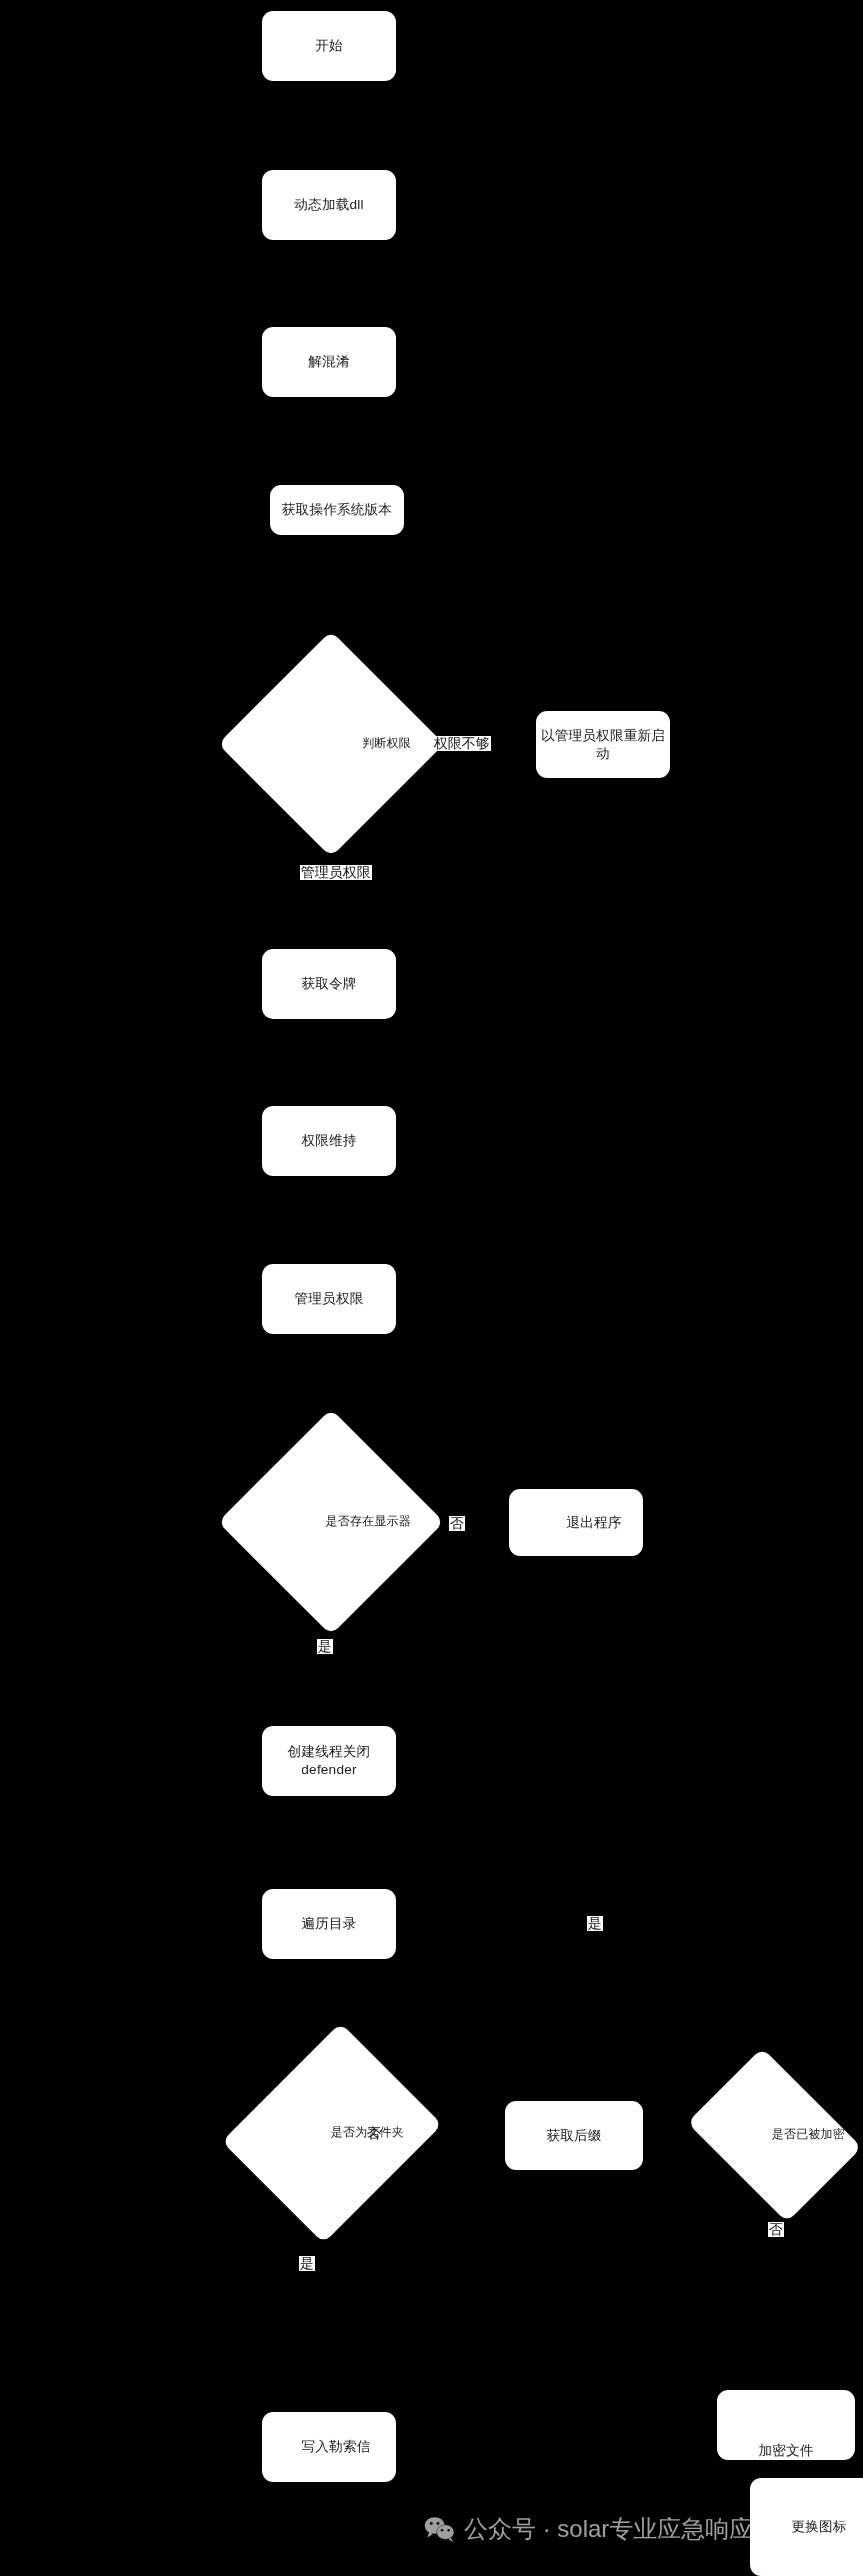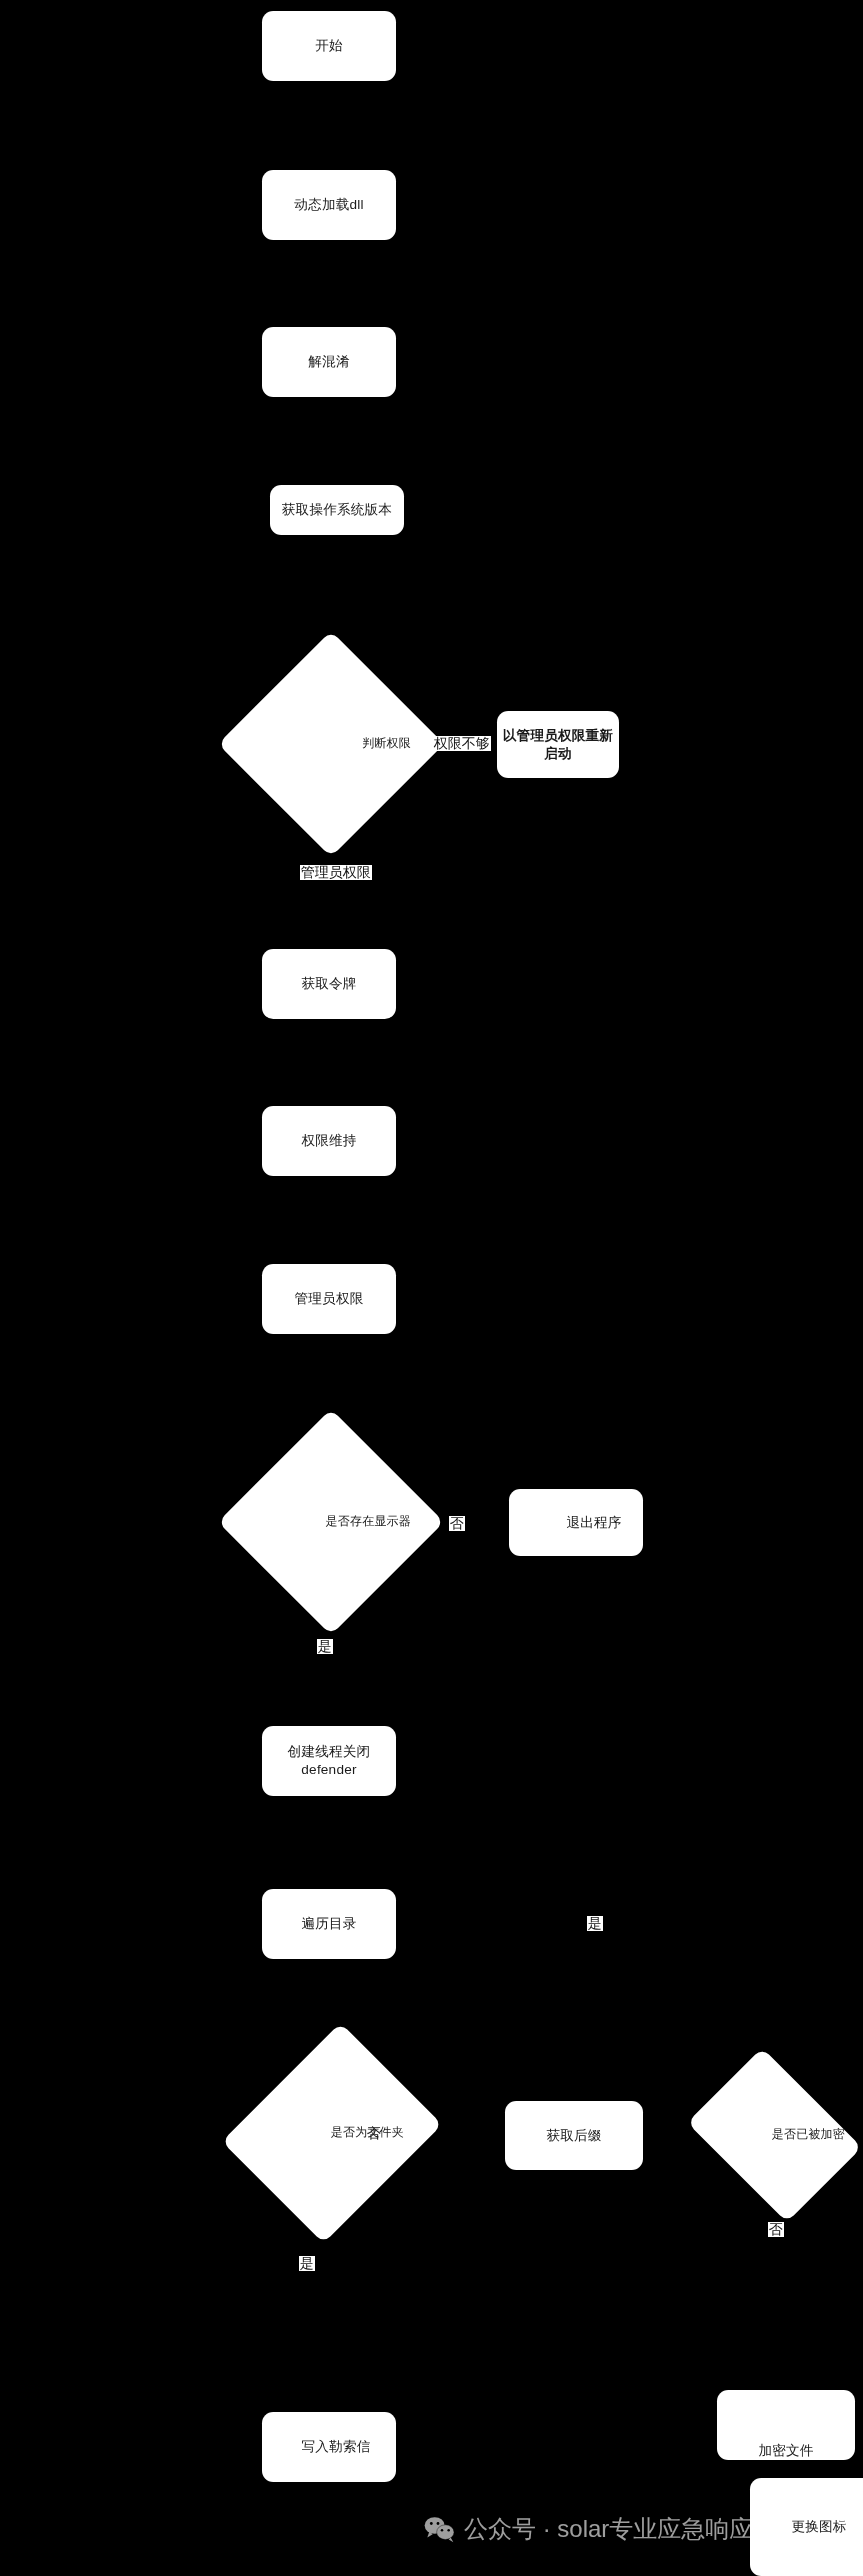--- a/index.html
+++ b/index.html
@@ -96,21 +96,21 @@
     <div class="node proc" style="left: 262px; top: 327px; width: 134px; height: 70px;">
       <div>解混淆</div>
     </div>
     <div class="node proc" style="left: 262px; top: 485px; width: 134px; height: 50px; margin-left: 8px;">
       <div>获取操作系统版本</div>
     </div>
     <div class="node decision" style="left: 251px; top: 664px; width: 160px; height: 160px;">
       <div class="dshape"></div>
       <div class="dlabel">判断权限</div>
     </div>
-    <div class="node proc" style="left: 497px; top: 711px; width: 122px; height: 67px; font-weight: bold;">
+    <div class="node proc" style="left: 536px; top: 711px; width: 134px; height: 67px;">
       <div>以管理员权限重新启动</div>
     </div>
     <div class="node proc" style="left: 262px; top: 949px; width: 134px; height: 70px;">
       <div>获取令牌</div>
     </div>
     <div class="node proc" style="left: 262px; top: 1106px; width: 134px; height: 70px;">
       <div>权限维持</div>
     </div>
     <div class="node proc" style="left: 262px; top: 1264px; width: 134px; height: 70px;">
       <div>管理员权限</div>

